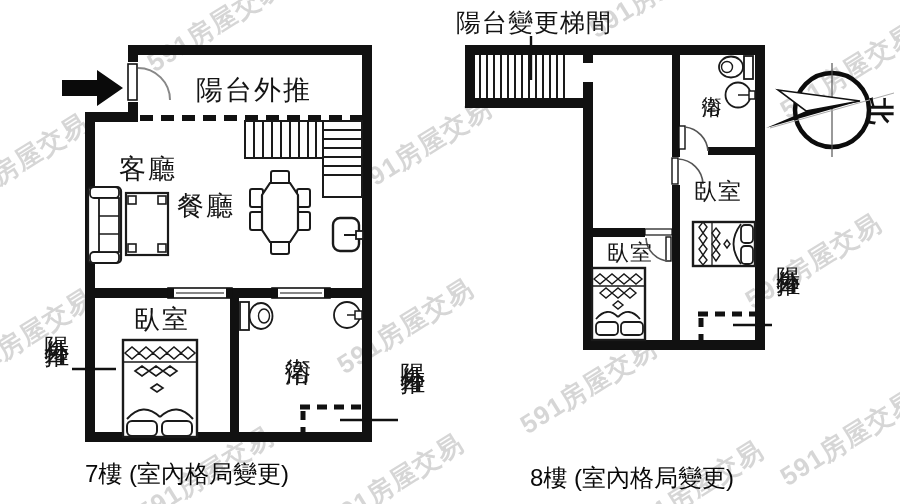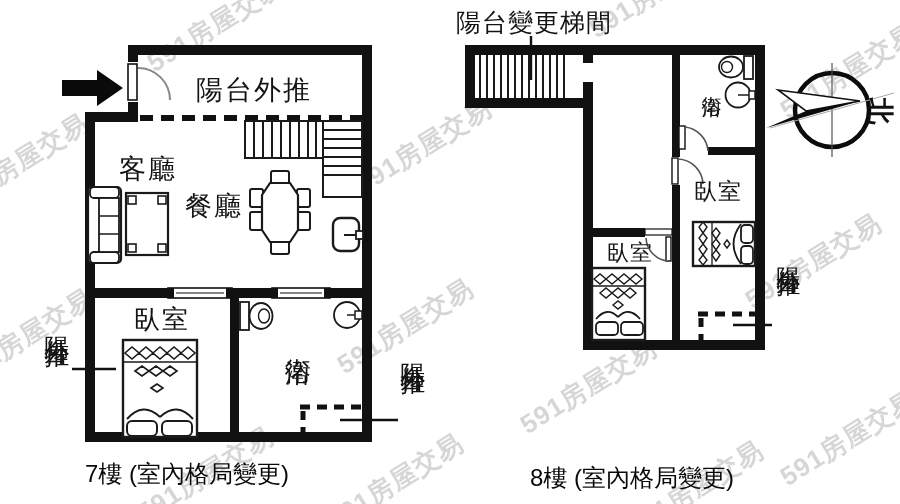--- a/index.html
+++ b/index.html
@@ -244,21 +244,21 @@
       <circle cx="832" cy="110" r="37" fill="none" stroke="#0c0c0c" stroke-width="4.5"></circle>
       <path d="M832,63 V157" stroke="#555" stroke-width="1.2"></path>
       <path d="M770,128 L894,93" stroke="#aaa" stroke-width="1"></path>
       <polygon points="778,90 860,101 806,111" fill="#ffffff" stroke="#111" stroke-width="1.6"></polygon>
       <polygon points="766,128 860,101 806,111" fill="#0c0c0c"></polygon>
     </g>
   </svg>
 
   <span class="label" style="left:196px;top:76px;font-size:27px;letter-spacing:2px">陽台外推</span>
   <span class="label" style="left:119px;top:155px;font-size:27px;letter-spacing:2px">客廳</span>
-  <span class="label" style="left:185px;top:192px;font-size:27px;letter-spacing:2px">餐廳</span>
+  <span class="label" style="left:177px;top:192px;font-size:27px;letter-spacing:2px">餐廳</span>
   <span class="label" style="left:134px;top:306px;font-size:26px;letter-spacing:2px">臥室</span>
   <span class="label vtext" style="left:284px;top:337px;font-size:26px">衛浴</span>
   <span class="label vtext" style="left:44px;top:317px;font-size:25px">陽台外推</span>
   <span class="label vtext" style="left:400px;top:344px;font-size:25px">陽台外推</span>
   <div class="caption" style="left:85px;top:458px;width:300px">7樓 (室內格局變更)</div>
 
   <span class="label" style="left:456px;top:9px;font-size:25px;letter-spacing:1px">陽台變更梯間</span>
   <span class="label vtext" style="left:701px;top:80px;font-size:20px">衛浴</span>
   <span class="label" style="left:694px;top:179px;font-size:23px;letter-spacing:1px">臥室</span>
   <span class="label" style="left:607px;top:241px;font-size:22px;letter-spacing:1px">臥室</span>

